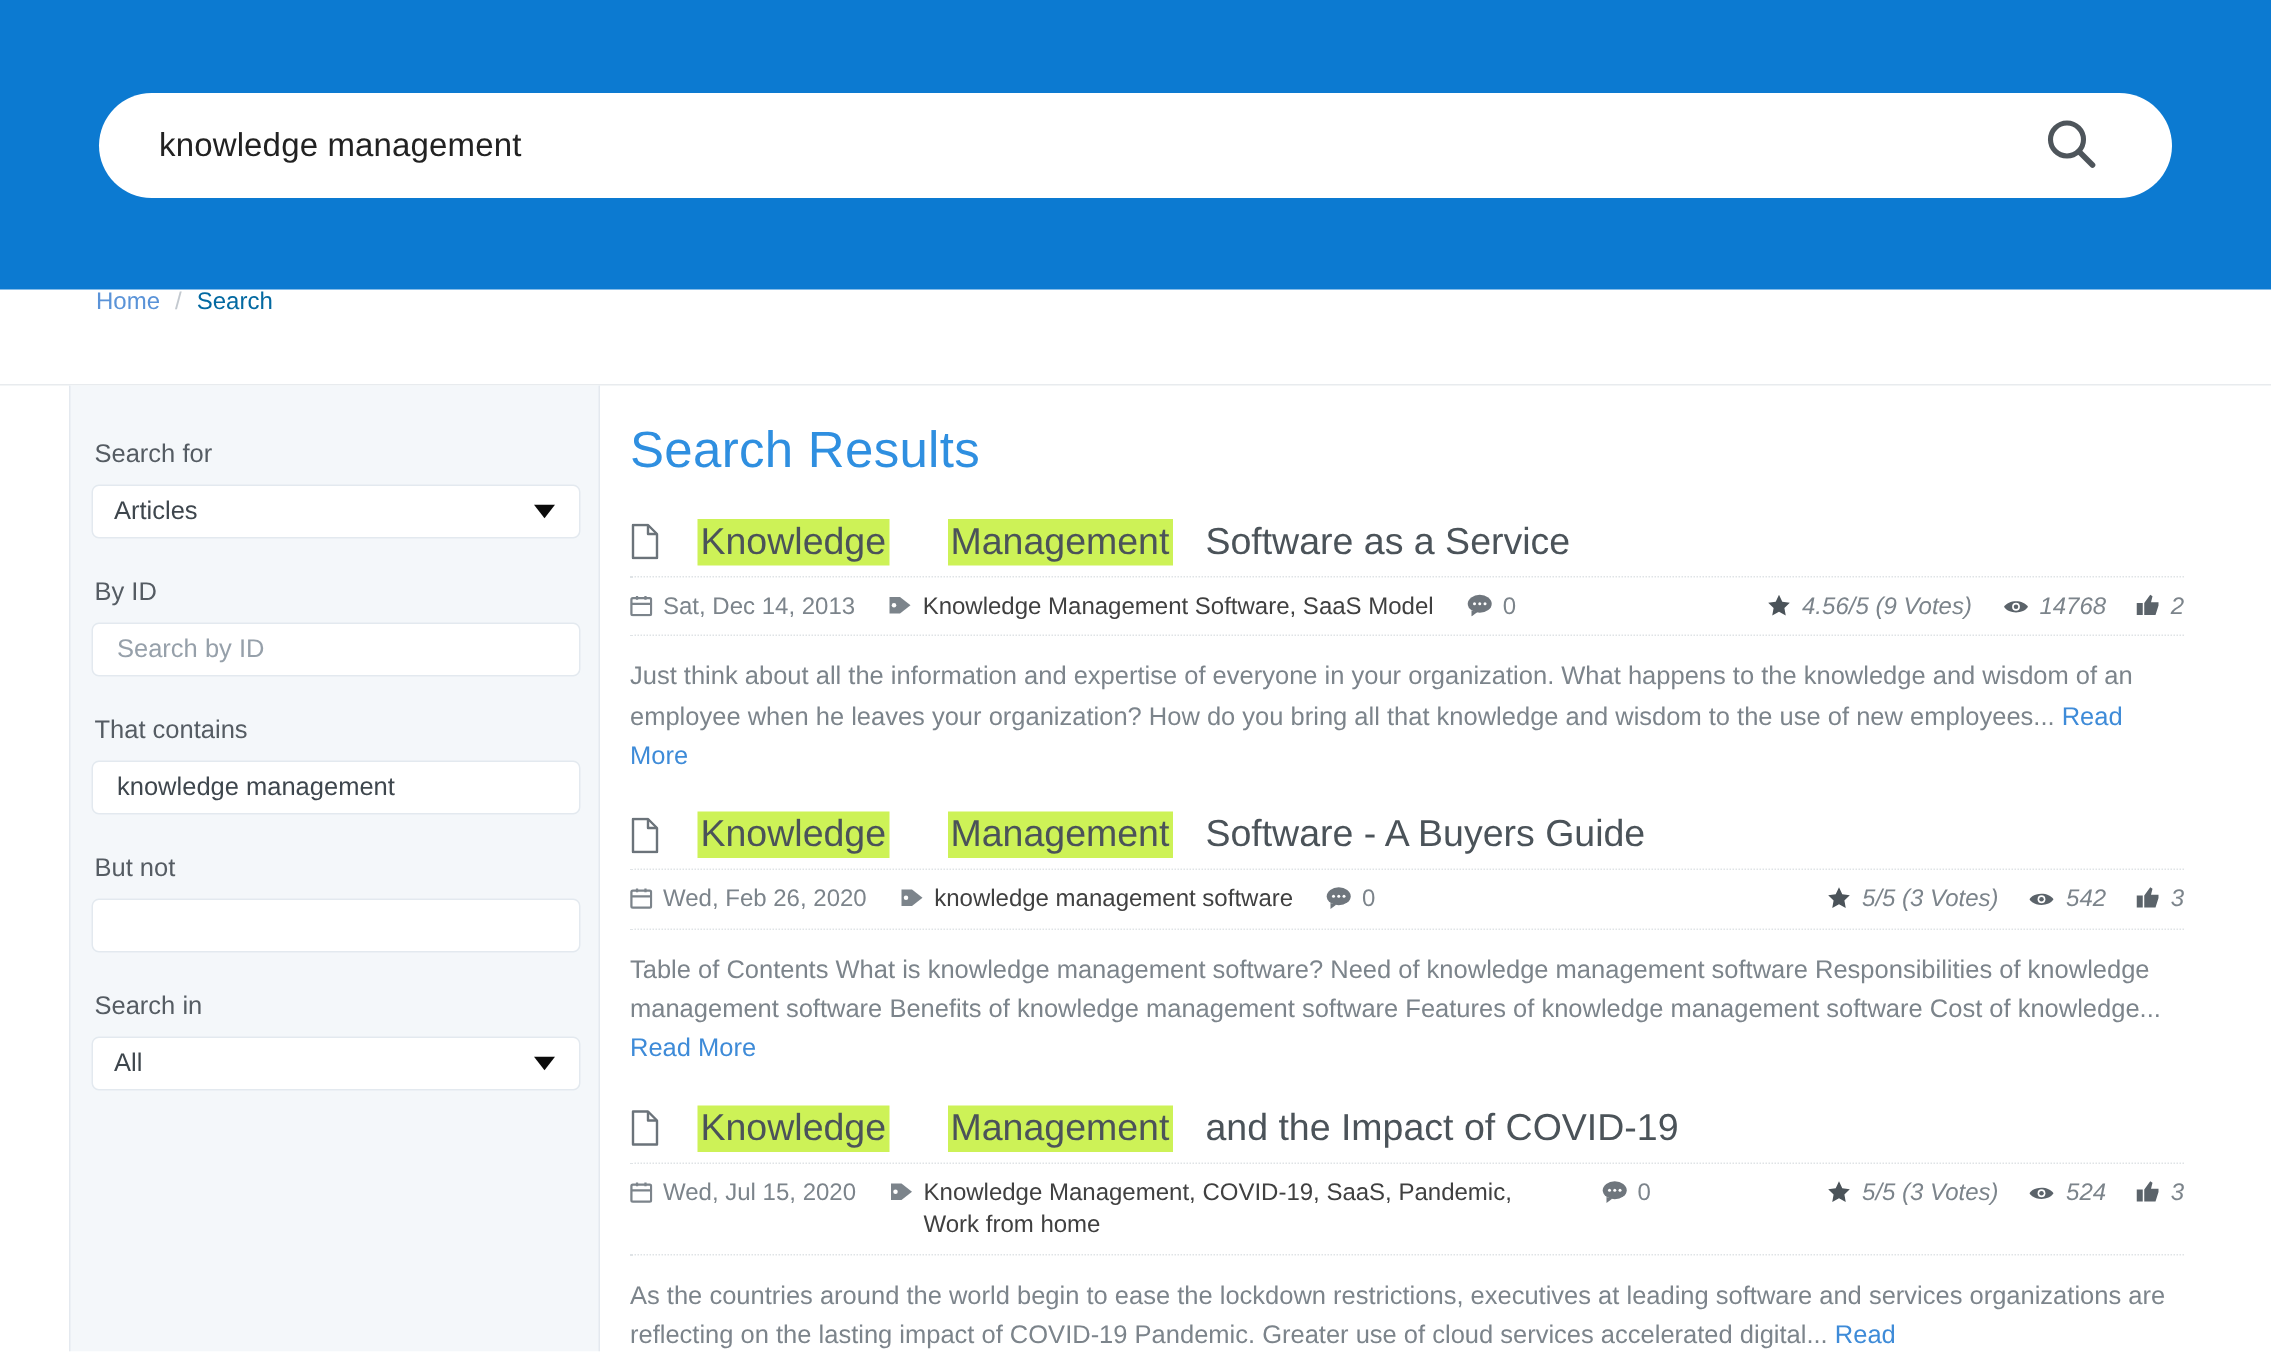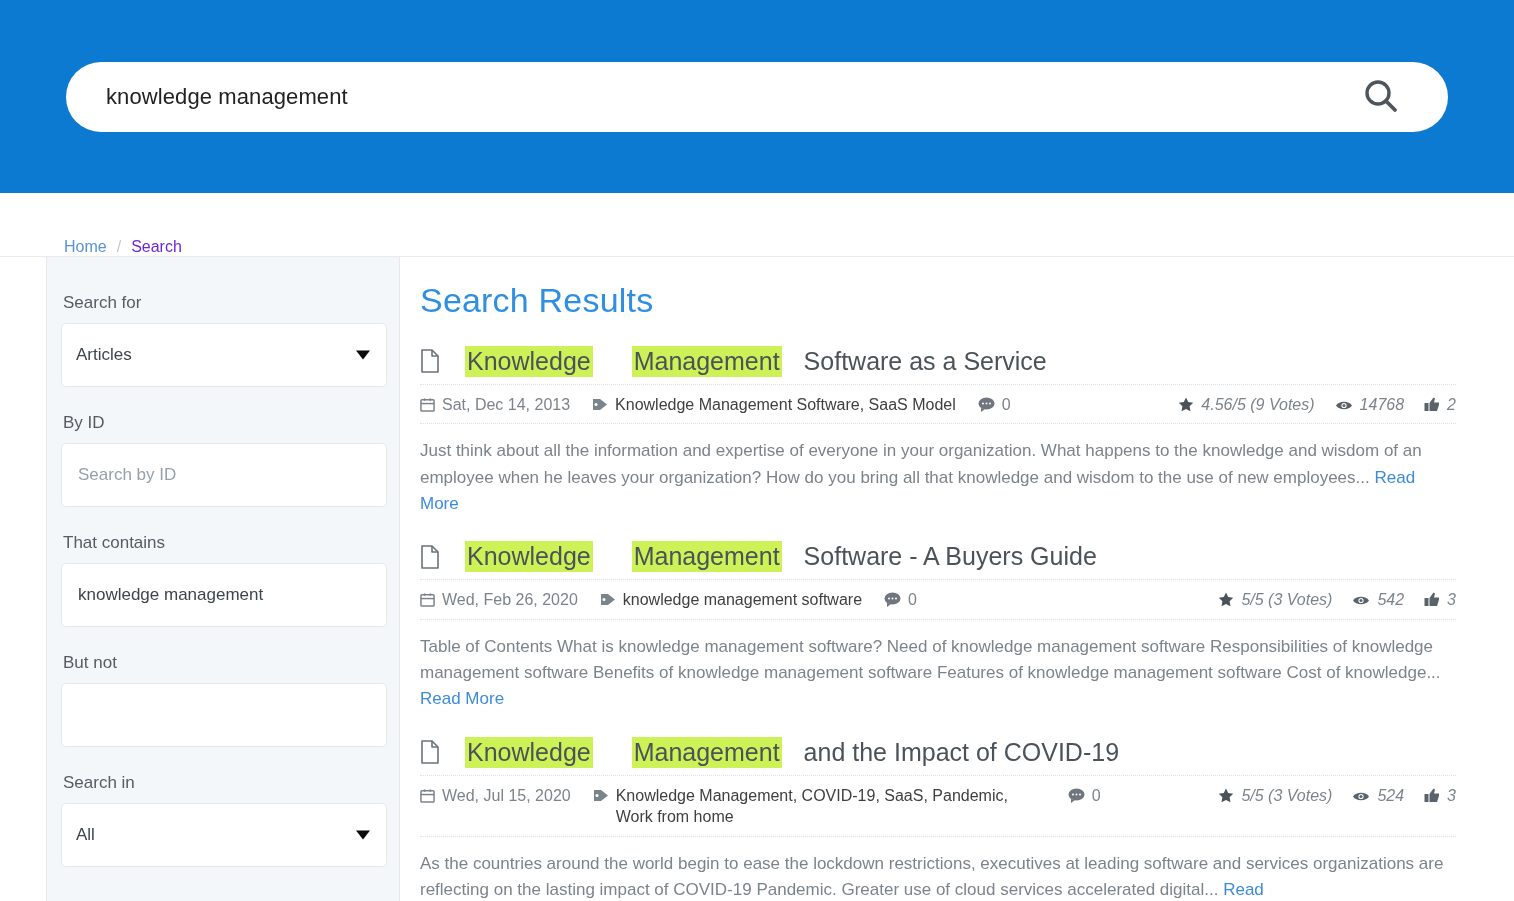--- a/index.html
+++ b/index.html
@@ -44,27 +44,27 @@
     display: flex; align-items: center; justify-content: center;
     cursor: pointer; padding: 0;
     margin-right: 10px;
   }
 
   
   .breadcrumb-bar {
     height: 64px;
     background: #ffffff;
     border-bottom: 1px solid #e8ebee;
-    display: flex; align-items: flex-end;
+    display: flex; align-items: flex-start;
     padding-left: 64px;
     font-size: 16px;
   }
   .crumb-link { color: #5a93d8; text-decoration: none; }
   .crumb-sep { color: #c3c9cf; margin: 0 10px; }
-  .crumb-current { color: #6d28d9; }
+  .crumb-current { color: #0369a1; }
 
   
   .page {
     display: flex;
     height: 644px;
     padding-left: 46px;
   }
   .sidebar {
     width: 354px;
     flex: 0 0 354px;
@@ -73,21 +73,21 @@
     border-left: 1px solid #e4e9ef;
     padding: 36px 32px 0 14px;
   }
   .field-label {
     font-size: 17px;
     color: #555c63;
     margin: 0 0 10px 2px;
   }
   .field-group { margin-bottom: 26px; }
   .ctrl {
-    width: 326px; height: 64px;
+    width: 326px; height: 36px;
     background: #ffffff;
     border: 1px solid #e3e9ef;
     border-radius: 5px;
     font-family: "Liberation Sans", sans-serif;
     font-size: 17px;
     color: #3e464d;
     padding: 0 14px;
     outline: none;
     display: flex; align-items: center;
     position: relative;

